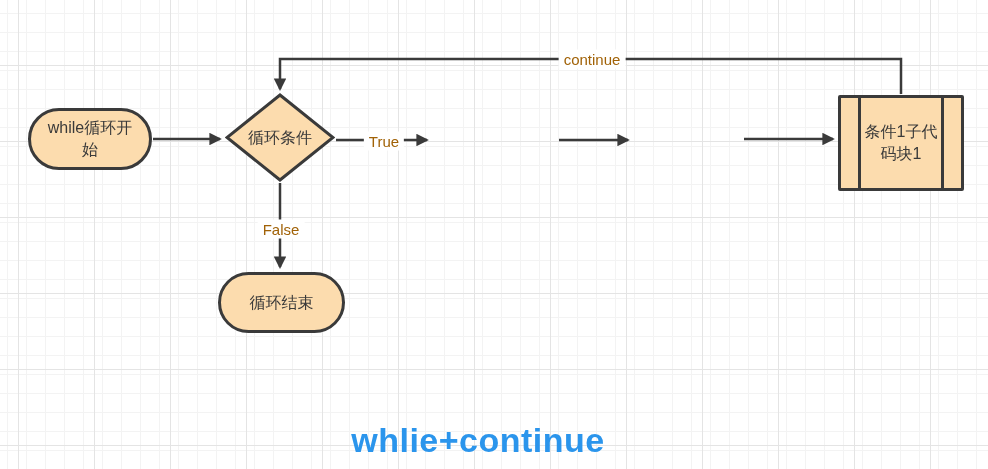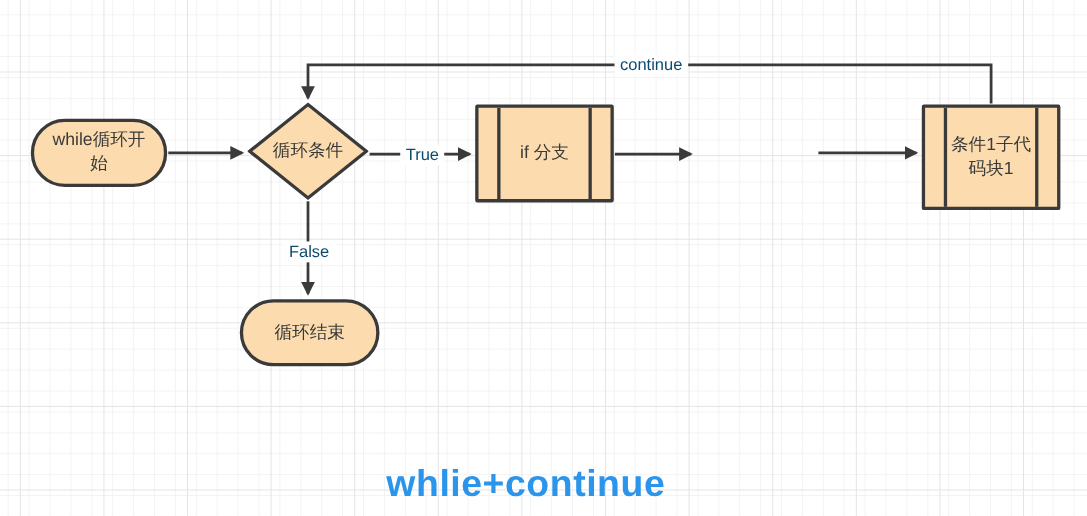--- a/index.html
+++ b/index.html
@@ -26,21 +26,21 @@
   .subprocess .bar{position:absolute;top:0;bottom:0;width:3px;background:#3a3a3a;}
   .subprocess .bar-left{left:17px;}
   .subprocess .bar-right{right:17px;}
   .subprocess .label{width:86px;}
   .stadium .label{padding:0 10px;}
   .diamond{background:transparent;border:none;}
   .diamond svg{position:absolute;left:0;top:0;width:100%;height:100%;}
   .diamond .label{position:relative;z-index:1;}
   .edge-label{
     position:absolute;transform:translate(-50%,-50%);
-    background:#ffffff;padding:1px 5px;font-size:15px;color:#0c4a6e;white-space:nowrap;
+    background:#ffffff;padding:1px 5px;font-size:15px;color:#a16207;white-space:nowrap;
   }
   .diagram-title{
     position:absolute;left:478px;top:421px;transform:translateX(-50%);
     font-size:34px;font-weight:bold;color:#2b95ec;white-space:nowrap;letter-spacing:0.5px;
   }
 </style>
 </head>
 <body>
 
 <div class="canvas">
@@ -63,25 +63,20 @@
     <div class="label">while循环开始</div>
   </div>
 
   <div class="node diamond" style="left:225px;top:93px;width:110px;height:89px;">
     <svg viewBox="0 0 110 89" preserveAspectRatio="none">
       <polygon points="55,2 108,44.5 55,87 2,44.5" fill="#fcdcae" stroke="#3a3a3a" stroke-width="3"></polygon>
     </svg>
     <div class="label">循环条件</div>
   </div>
 
-  <div class="node subprocess" style="left:432px;top:95px;width:126px;height:89px;">
-    <div class="bar bar-left"></div>
-    <div class="bar bar-right"></div>
-    <div class="label">if 分支</div>
-  </div>
 
 
   <div class="node subprocess" style="left:838px;top:95px;width:126px;height:96px;">
     <div class="bar bar-left"></div>
     <div class="bar bar-right"></div>
     <div class="label">条件1子代码块1</div>
   </div>
 
   <div class="node stadium" style="left:218px;top:272px;width:127px;height:61px;">
     <div class="label">循环结束</div>

